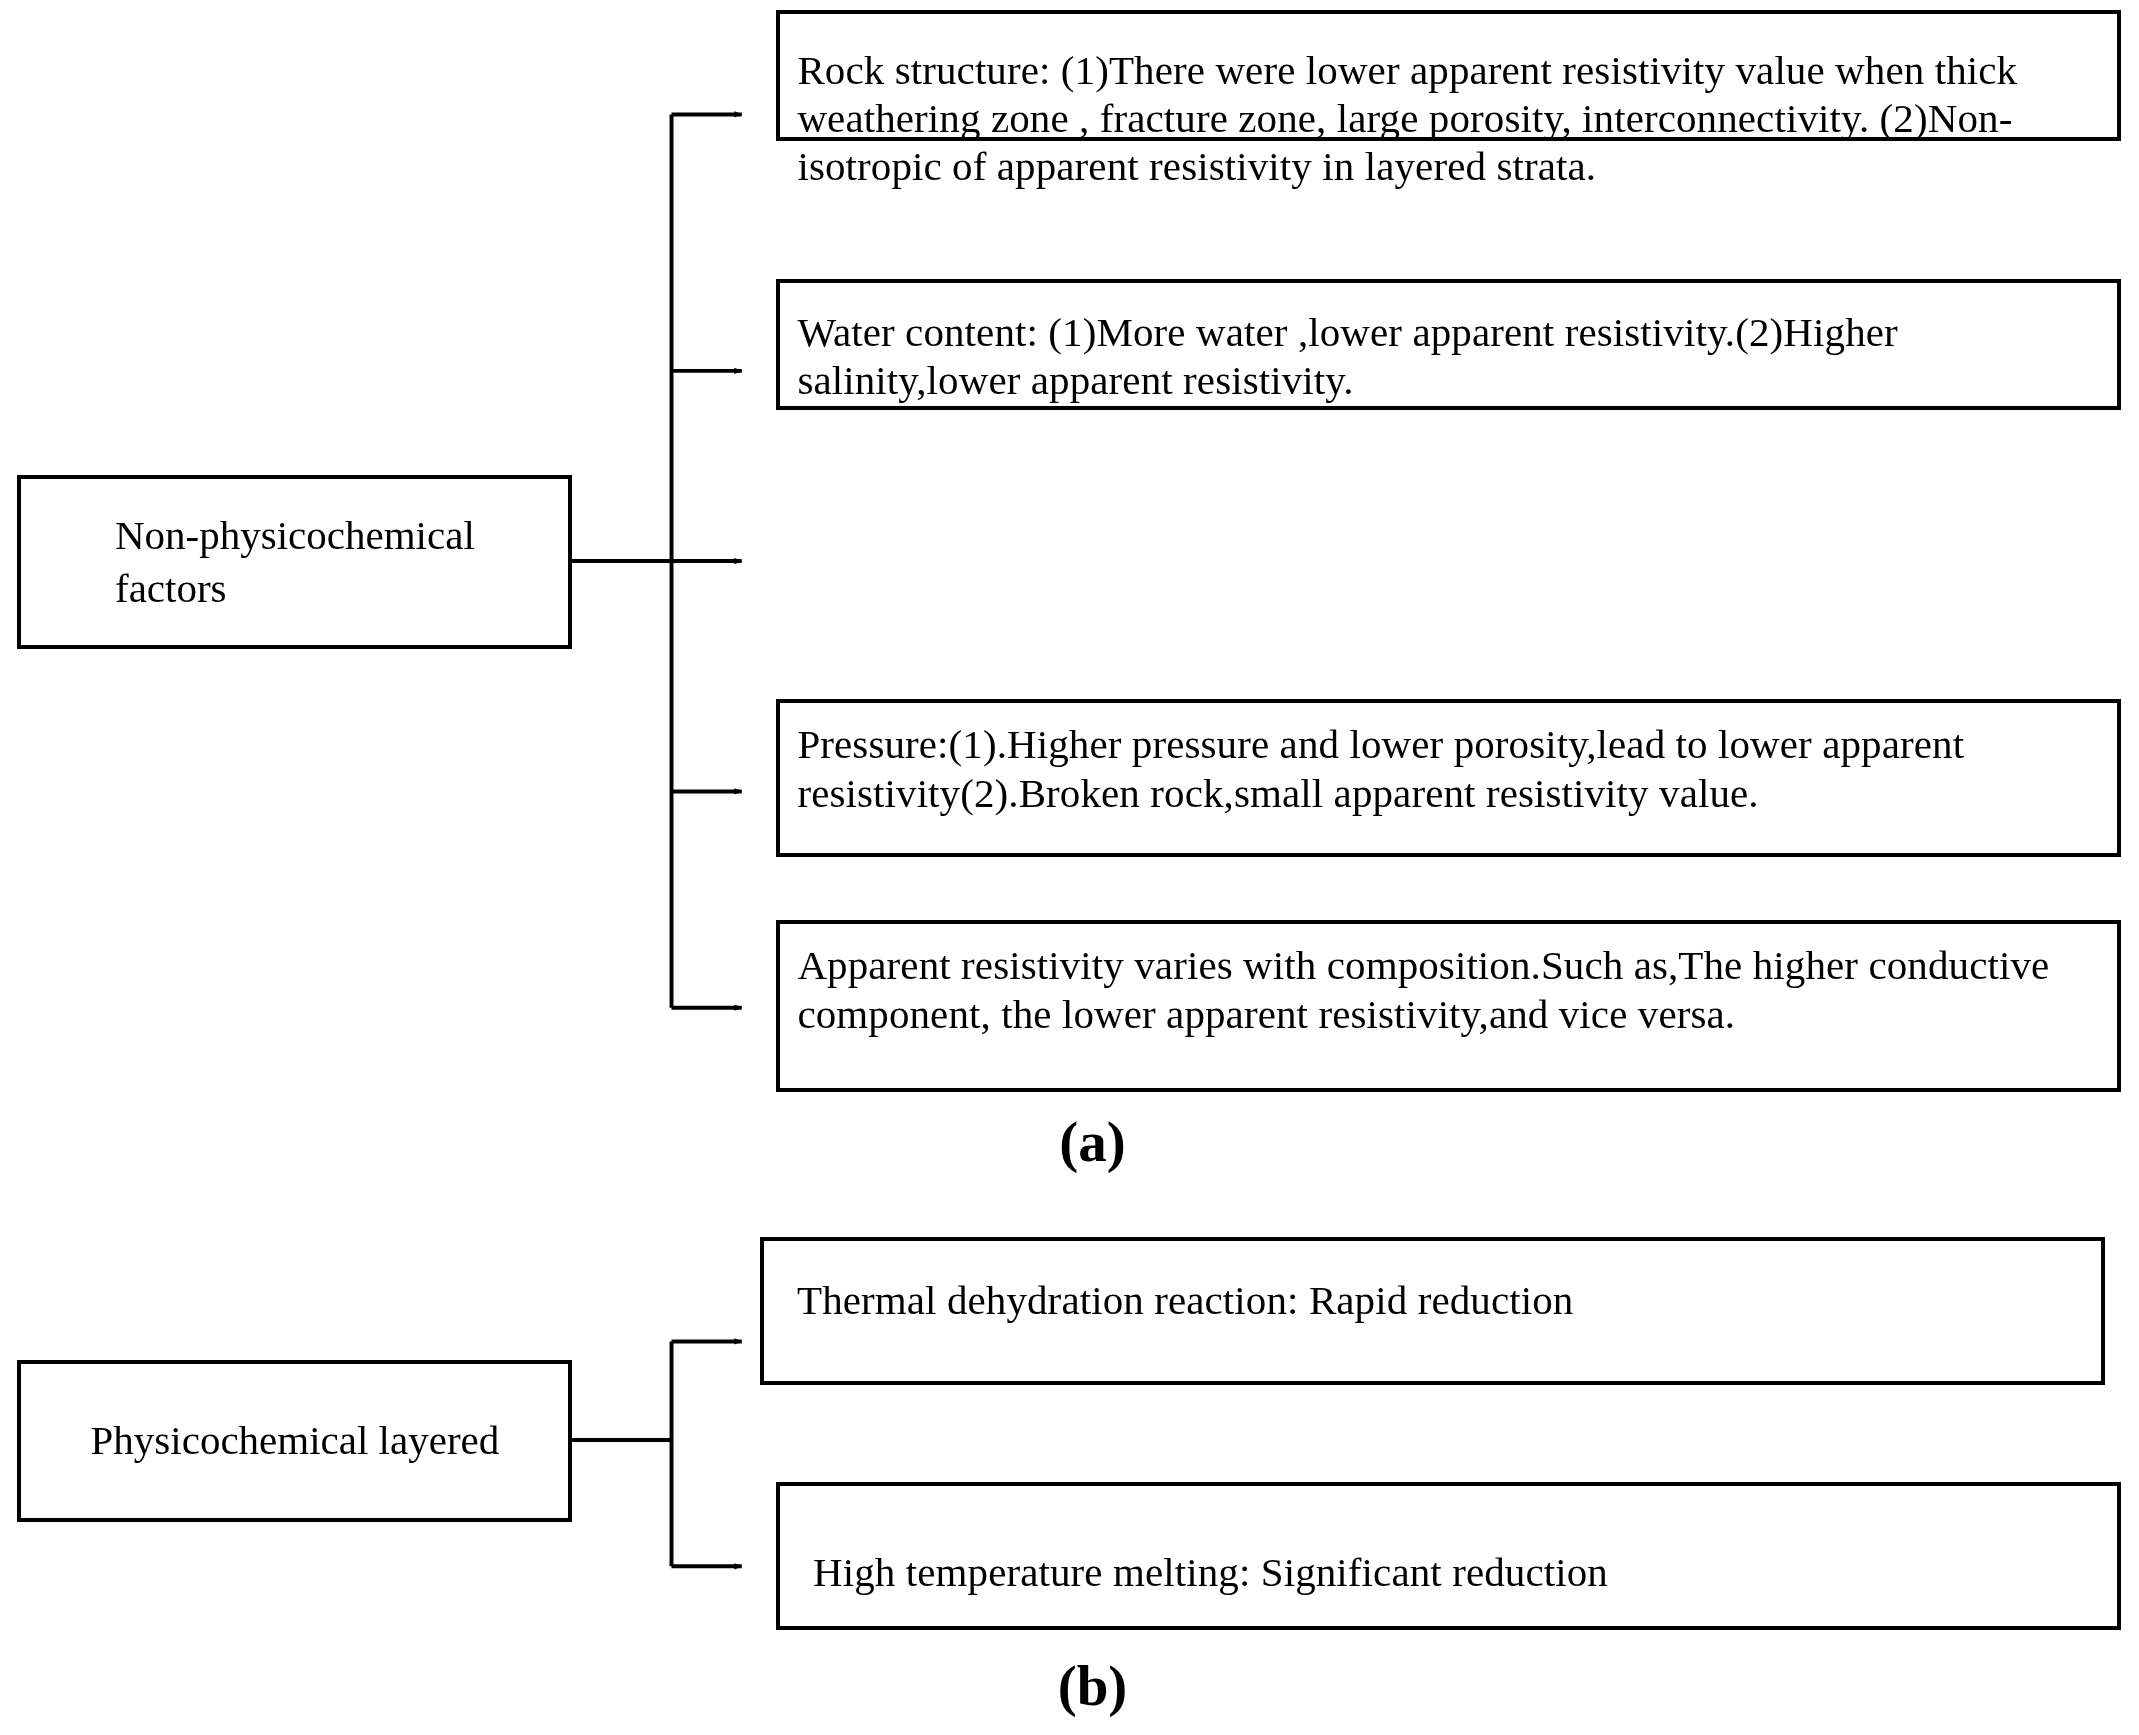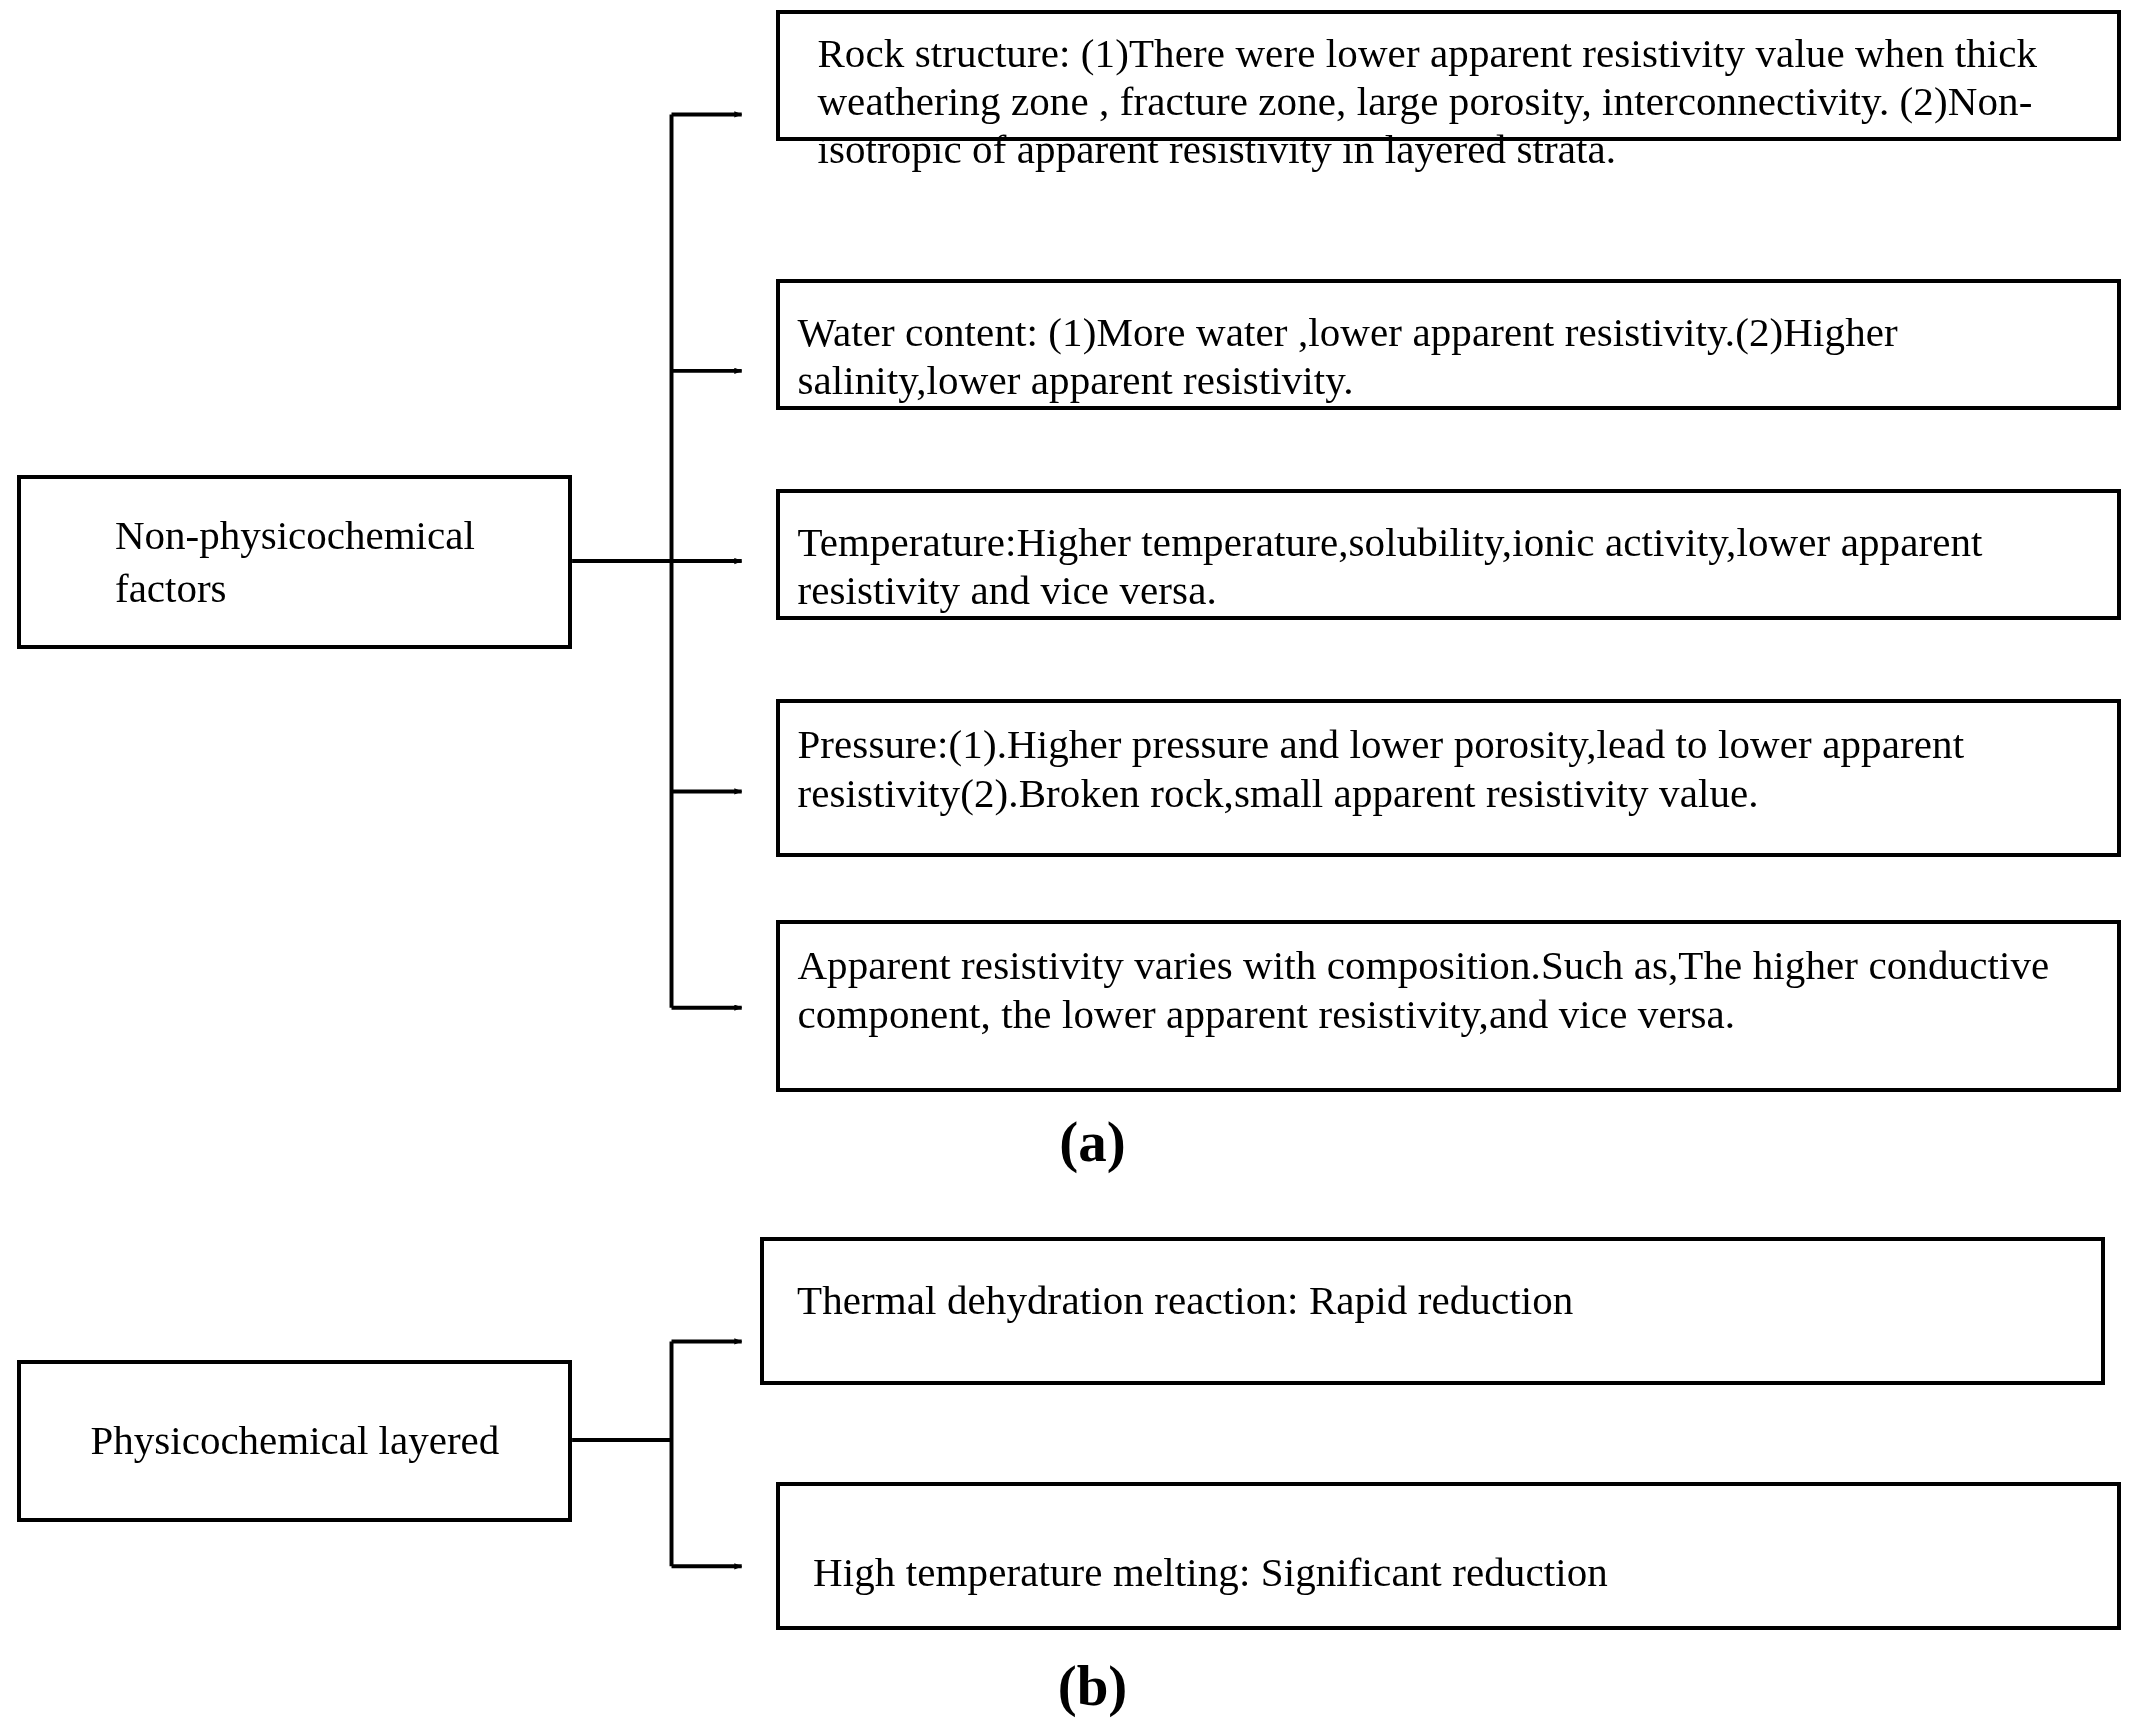--- a/index.html
+++ b/index.html
@@ -88,30 +88,27 @@
       <line x1="851" y1="1985" x2="940" y2="1985" marker-end="url(#arrow)"></line>
     </g>
   </svg>
 
   <div class="node-box root-box" style="left:17.4px; top:475px; width:555px; height:174px;">
     <div class="root-label">Non-physicochemical
 factors</div>
   </div>
 
   <div class="node-box" style="left:776px; top:9.5px; width:1345px; height:131px;">
-    <div class="node-text" style="left:17.4px; top:15px; width:1302px;margin-left:20px;">Rock structure: (1)There were lower apparent resistivity value when thick weathering zone , fracture zone, large porosity, interconnectivity. (2)Non-isotropic of apparent resistivity in layered strata.</div>
+    <div class="node-text" style="left:17.4px; top:32px; width:1302px;">Rock structure: (1)There were lower apparent resistivity value when thick weathering zone , fracture zone, large porosity, interconnectivity. (2)Non-isotropic of apparent resistivity in layered strata.</div>
   </div>
 
   <div class="node-box" style="left:776px; top:279px; width:1345px; height:131px;">
     <div class="node-text" style="left:17.4px; top:25px; width:1302px;">Water content: (1)More water ,lower apparent resistivity.(2)Higher salinity,lower apparent resistivity.</div>
   </div>
 
-  <div class="node-box" style="left:776px; top:489px; width:1345px; height:131px;">
-    <div class="node-text" style="left:17.4px; top:25px; width:1302px;">Temperature:Higher temperature,solubility,ionic activity,lower apparent resistivity and vice versa.</div>
-  </div>
 
   <div class="node-box" style="left:776px; top:699px; width:1345px; height:158px;">
     <div class="node-text" style="left:17.4px; top:17.4px; width:1302px;">Pressure:(1).Higher pressure and lower porosity,lead to lower apparent resistivity(2).Broken rock,small apparent resistivity value.</div>
   </div>
 
   <div class="node-box" style="left:776px; top:920px; width:1345px; height:172px;">
     <div class="node-text" style="left:17.4px; top:17.4px; width:1302px;">Apparent resistivity varies with composition.Such as,The higher conductive component, the lower apparent resistivity,and vice versa.</div>
   </div>
 
   <div class="panel-caption" style="left:998px; top:1109px;">(a)</div>

